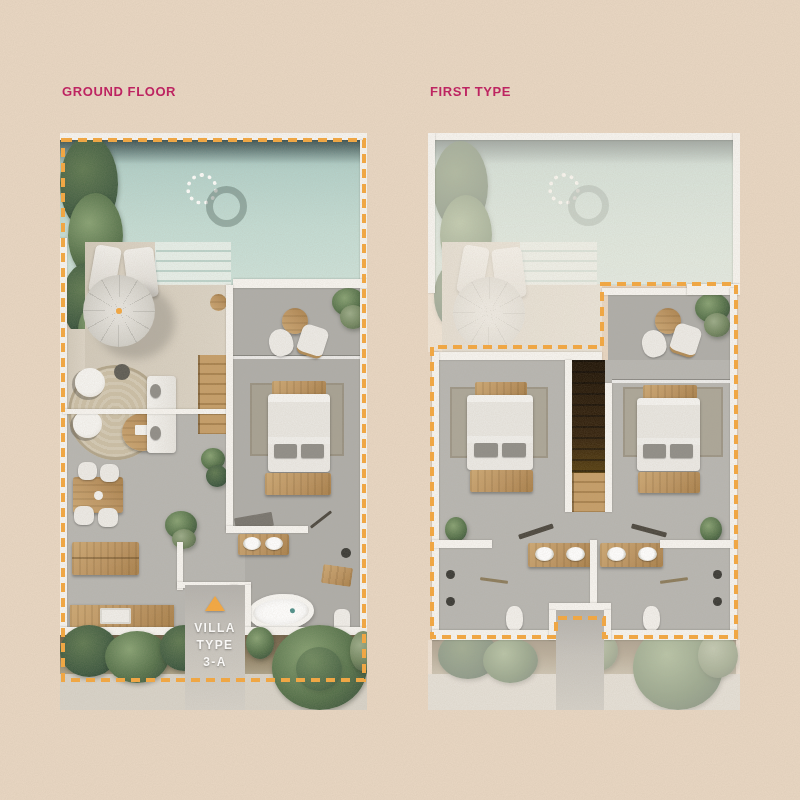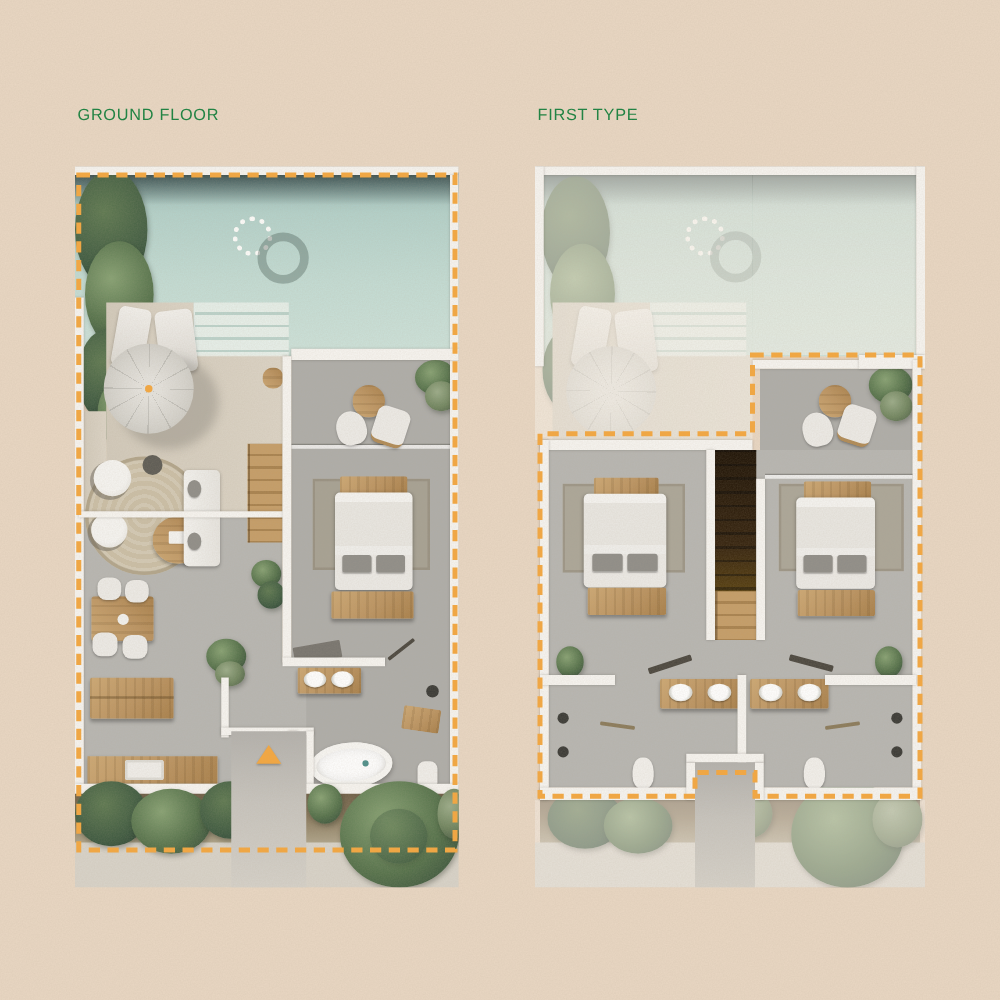--- a/index.html
+++ b/index.html
@@ -1,18 +1,18 @@
 <!DOCTYPE html>
 <html><head>
 <meta charset="utf-8">
 <style>
   html,body{margin:0;padding:0}
   body{width:800px;height:800px;background:#e9d7c3;font-family:"Liberation Sans",sans-serif;position:relative;overflow:hidden}
   .canvas{position:absolute;left:0;top:0;width:800px;height:800px}
-  .lbl{position:absolute;font-weight:400;font-size:13px;letter-spacing:.6px;color:#15803d}
+  .lbl{position:absolute;font-weight:700;font-size:13px;letter-spacing:.6px;color:#be185d}
   .plan{position:absolute;overflow:hidden}
   .p{position:absolute}
   .pool{background:linear-gradient(180deg,#93b2ae 0,#b3d1ca 22%,#c3dcd4 60%,#cde2da 100%)}
   .pooldark{background:linear-gradient(180deg,rgba(38,58,59,.85),rgba(38,58,59,0))}
   .deck{background:linear-gradient(90deg,#d2cabb,#dcd4c6)}
   .steps{background:rgba(205,224,216,.55);border-left:1px solid rgba(255,255,255,.5)}
   .steps:before{content:"";position:absolute;inset:0;background:repeating-linear-gradient(180deg,rgba(252,252,248,.55) 0 8px,rgba(150,180,172,.30) 8px 10px)}
   .floor{background:#b7b6b2}
   .terr{background:#aeada9}
   .wall{position:absolute;background:#f7f5f1;box-shadow:0 0 2px rgba(60,55,45,.35)}
@@ -166,20 +166,25 @@
       <div class="blob" style="left:45px;top:498px;width:64px;height:52px"></div>
       <div class="blob dark" style="left:100px;top:492px;width:48px;height:46px"></div>
       <div class="blob pale" style="left:128px;top:502px;width:30px;height:34px"></div>
       <div class="blob" style="left:186px;top:494px;width:28px;height:32px"></div>
       <div class="blob" style="left:212px;top:492px;width:95px;height:85px"></div>
       <div class="blob dark" style="left:236px;top:514px;width:46px;height:44px;opacity:.5"></div>
       <div class="blob pale" style="left:290px;top:498px;width:26px;height:40px"></div>
     </div>
     <div class="p path" style="left:125px;top:452px;width:60px;height:125px"></div>
     <div class="tri" style="left:145px;top:463px"></div>
+    <div class="villaTxt" style="left:121px;top:487px;width:68px">
+      <div>VILLA</div>
+      <div>TYPE</div>
+      <div>3-A</div>
+    </div>
     <svg class="bdry" width="307" height="577" viewBox="0 0 307 577">
       <path d="M3 7 H304 V547 H3 Z" fill="none" stroke="#f5a73e" stroke-width="4" stroke-dasharray="9 6"></path>
     </svg>
   </div>
 
   <div class="plan" style="left:428px;top:133px;width:312px;height:577px">
     <div class="p pool" style="left:7px;top:5px;width:298px;height:147px"></div>
     <div class="p pooldark" style="left:7px;top:5px;width:298px;height:26px"></div>
     <div class="p ringfloat" style="left:120px;top:40px;width:24px;height:24px"></div>
     <div class="p ringshadow" style="left:140px;top:52px;width:27px;height:27px"></div>

